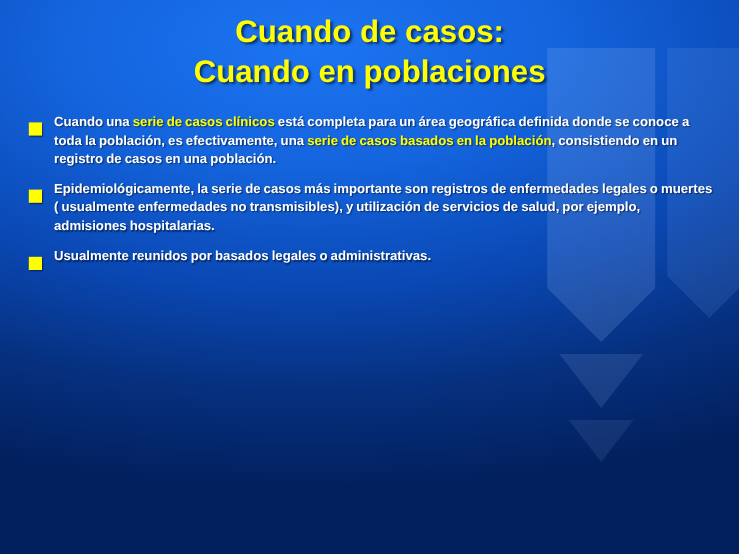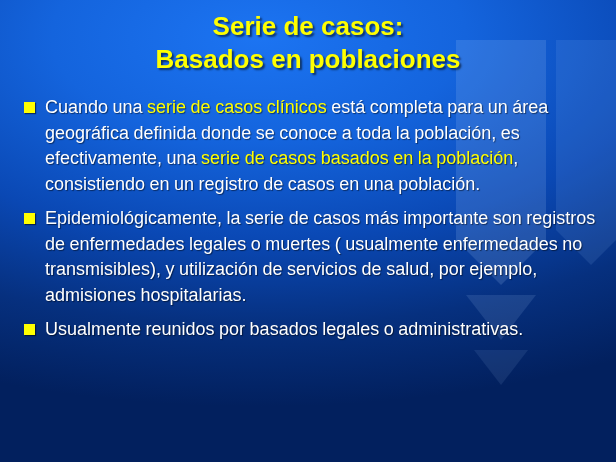--- a/index.html
+++ b/index.html
@@ -59,22 +59,22 @@
     width: 11px;
     height: 11px;
     background: #ffff00;
     margin-top: 7px;
     margin-right: 10px;
     box-shadow: 1px 1px 1px rgba(0,0,0,0.5);
   }
   .bullet-text {
     flex: 1 1 auto;
     color: #ffffff;
-    font-weight: normal;
-    font-size: 18px;
+    font-weight: bold;
+    font-size: 11px;
     line-height: 1.42;
     text-shadow: 1px 1px 1px rgba(0,0,0,0.5);
     word-spacing: -0.5px;
   }
   .hl {
     color: #ffff00;
   }
 </style>
 </head>
 <body>
@@ -82,22 +82,22 @@
 <div class="slide">
 
   <svg class="watermark" viewBox="0 0 230 390" xmlns="http://www.w3.org/2000/svg">
     <polygon points="60,0 150,0 150,200 105,245 60,200" fill="#a9c9f5"></polygon>
     <polygon points="160,0 230,0 230,190 195,225 160,190" fill="#8fb8ef" opacity="0.75"></polygon>
     <polygon points="70,255 140,255 105,300" fill="#a9c9f5" opacity="0.8"></polygon>
     <polygon points="78,310 132,310 105,345" fill="#a9c9f5" opacity="0.6"></polygon>
   </svg>
 
   <div class="title-block">
-    <div>Serie de casos:</div>
-    <div>Basados en poblaciones</div>
+    <div>Cuando de casos:</div>
+    <div>Cuando en poblaciones</div>
   </div>
 
   <div class="body-block">
 
     <div class="bullet-row">
       <div class="bullet-marker"></div>
       <div class="bullet-text"><span>Cuando una  </span><span class="hl">serie de casos clínicos</span><span> está completa para un área geográfica definida donde se conoce a toda la población, es efectivamente, una </span><span class="hl">serie de casos basados en la población</span><span>, consistiendo en un registro de casos en una población.</span></div>
     </div>
 
     <div class="bullet-row">

